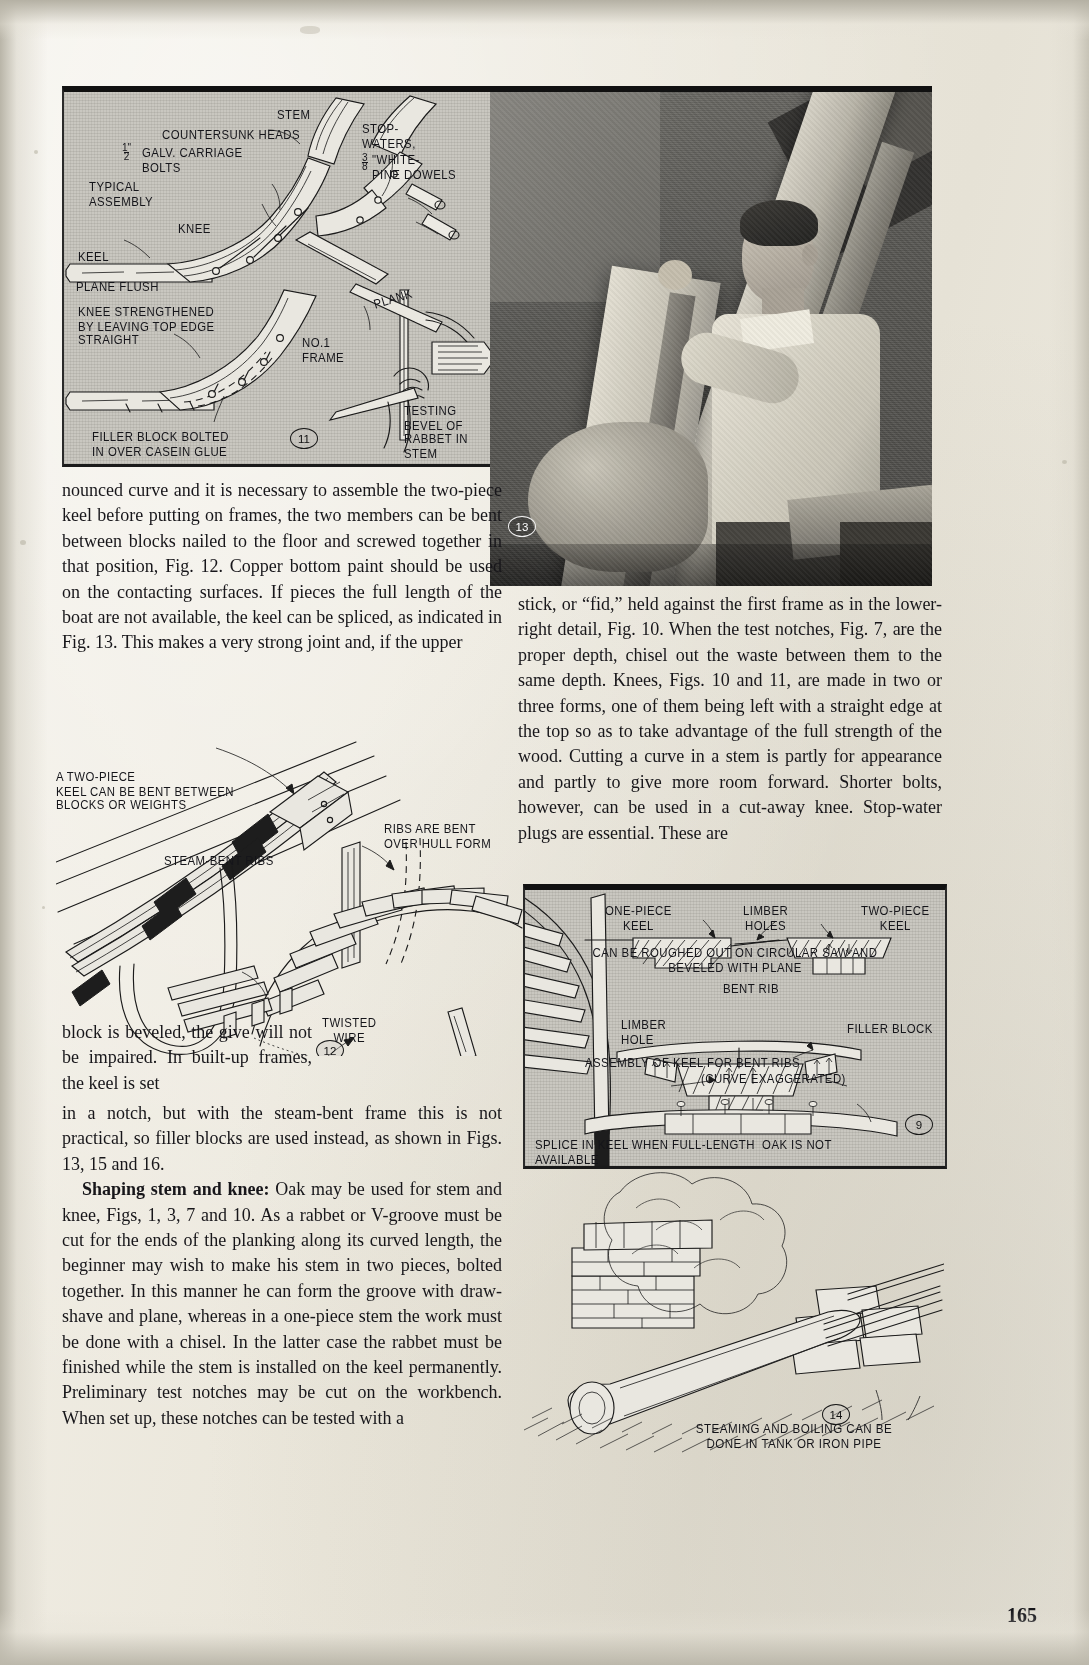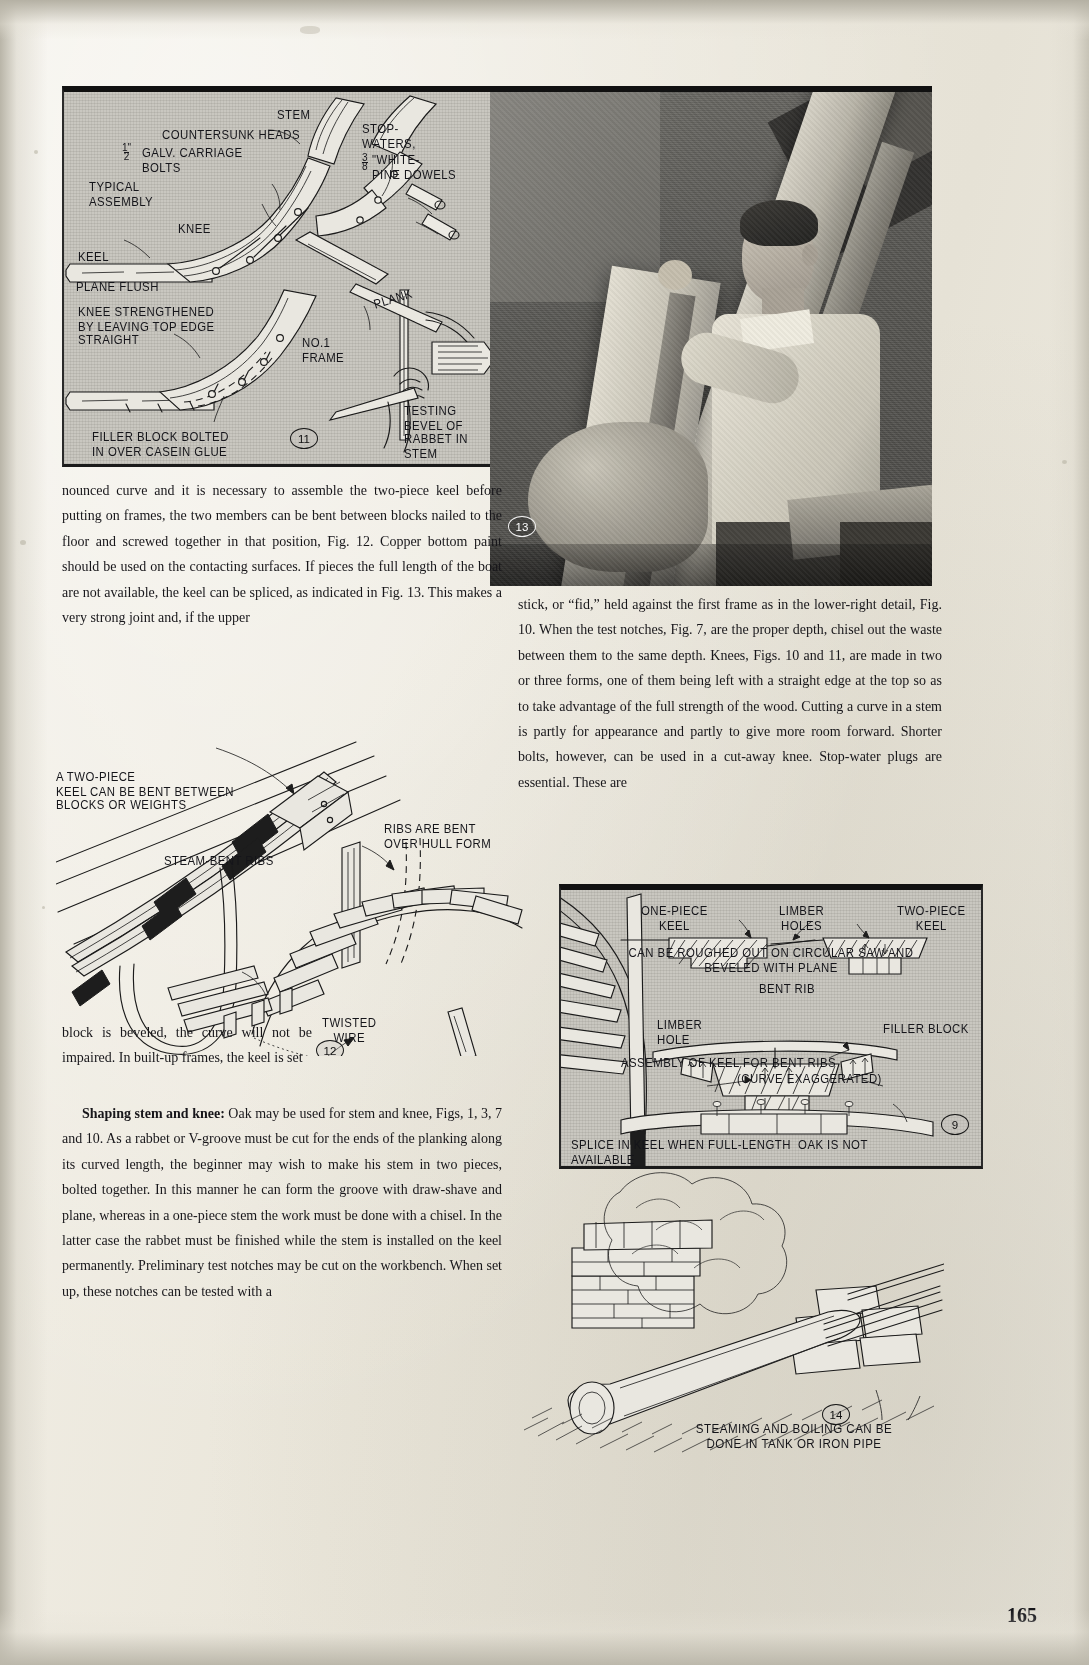--- a/index.html
+++ b/index.html
@@ -20,21 +20,21 @@
   .edge-t{position:absolute;left:0;top:0;width:100%;height:40px;
     background:linear-gradient(180deg,#b5b1a4 0%,rgba(230,226,215,.4) 60%,rgba(239,236,227,0) 100%);}
   .edge-b{position:absolute;left:0;bottom:0;width:100%;height:55px;
     background:linear-gradient(0deg,#bcb8ab 0%,rgba(230,226,215,.35) 60%,rgba(239,236,227,0) 100%);}
   .speck{position:absolute;background:#b3ae9f;border-radius:50%;opacity:.55;}
 
   
   .col{
     position:absolute;
     font-family:"Liberation Serif",serif;
-    font-size:14px;line-height:25.4px;
+    font-size:18px;line-height:25.4px;
     color:#17161a;text-align:justify;
     -webkit-hyphens:none;hyphens:none;
   }
   .col p{margin:0;text-indent:0;}
   .col p.indent{text-indent:20px;}
   .col b{font-weight:bold;}
 
   
   .panel{position:absolute;overflow:hidden;}
   .linefig{
@@ -389,28 +389,29 @@
 BLOCKS OR WEIGHTS</div>
     <div class="lbl" style="left:108px;top:138px;">STEAM-BENT RIBS</div>
     <div class="lbl" style="left:328px;top:106px;">RIBS ARE BENT
 OVER HULL FORM</div>
     <div class="lbl c" style="left:266px;top:300px;">TWISTED
 WIRE</div>
     <div class="fignum" style="left:260px;top:324px;">12</div>
   </div>
 
   <div class="col" style="left:62px;top:1020px;width:250px;">
-    <p>block is beveled, the curve will not be impaired. In built-up frames, the keel is set</p>
+    <p>block is beveled, the give will not be impaired. In built-up frames, the keel is set</p>
   </div>
 
   <div class="col" style="left:62px;top:1101px;width:440px;">
+    <p>in a notch, but with the steam-bent frame this is not practical, so filler blocks are used instead, as shown in Figs. 13, 15 and 16.</p>
     <p class="indent"><b>Shaping stem and knee:</b><span> Oak may be used for stem and knee, Figs, 1, 3, 7 and 10. As a rabbet or V-groove must be cut for the ends of the planking along its curved length, the beginner may wish to make his stem in two pieces, bolted together. In this manner he can form the groove with draw-shave and plane, whereas in a one-piece stem the work must be done with a chisel. In the latter case the rabbet must be finished while the stem is installed on the keel permanently. Preliminary test notches may be cut on the workbench. When set up, these notches can be tested with a</span></p>
   </div>
 
-  <div class="panel linefig" style="left:523px;top:884px;width:420px;height:276px;margin-left:36px;">
+  <div class="panel linefig" style="left:523px;top:884px;width:420px;height:276px;">
     <svg width="420" height="276" viewBox="0 0 420 276">
 
       <g>
         <path class="ink" d="M-20 8 C14 28 42 58 58 96 C74 134 78 182 74 246"></path>
         <path class="ink" d="M-10 2 C24 22 52 52 68 90 C84 128 88 178 84 244"></path>
         <g class="ink-fill">
           <path d="M-26 26 L38 44 L34 56 L-30 38 Z"></path>
           <path d="M-20 52 L46 70 L42 82 L-24 64 Z"></path>
           <path d="M-16 80 L54 96 L50 108 L-20 92 Z"></path>
           <path d="M-12 108 L60 120 L56 132 L-16 120 Z"></path>

